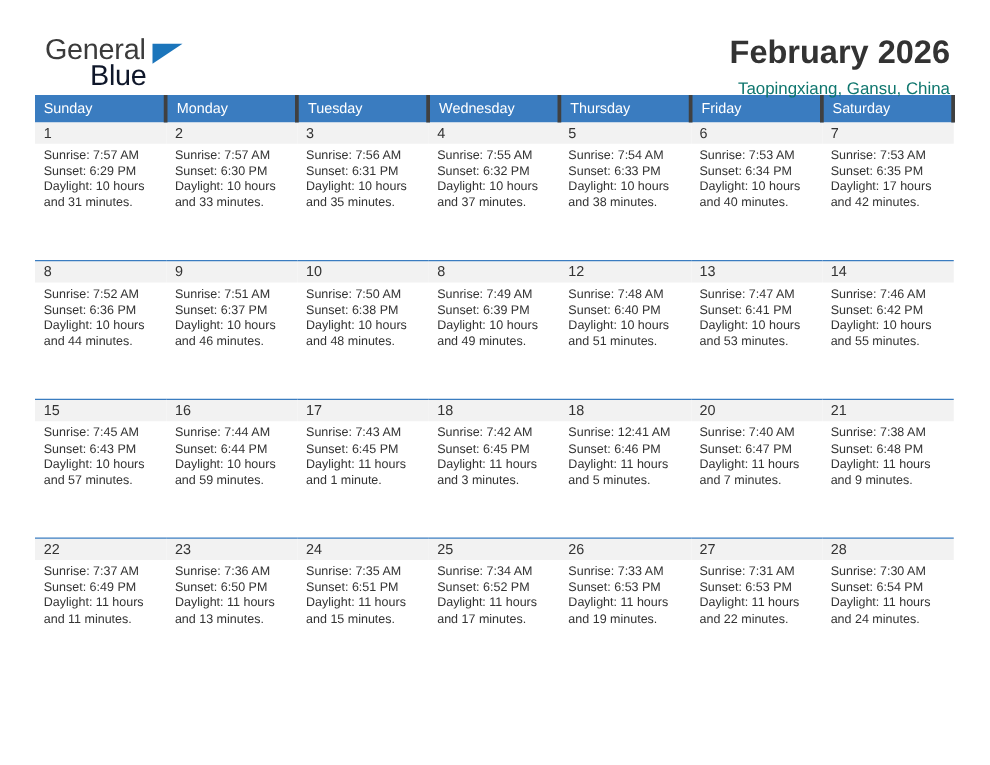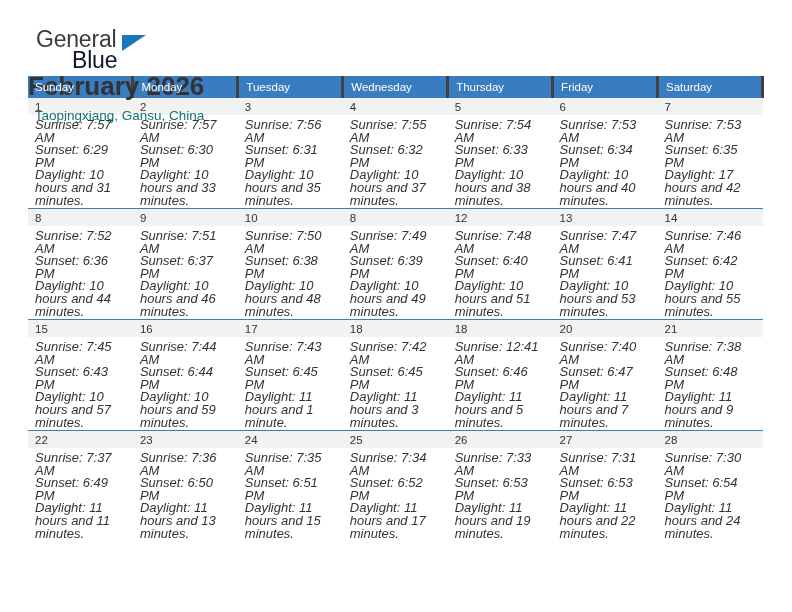--- a/index.html
+++ b/index.html
@@ -23,21 +23,20 @@
   }
 
   
   .header {
     display: flex;
     align-items: flex-start;
     justify-content: space-between;
     height: 76px;
     padding-top: 26px;
     box-sizing: border-box;
-    flex-direction: column;
   }
   .logo {
     position: relative;
     width: 140px;
     height: 52px;
     padding-left: 8px;
     box-sizing: border-box;
   }
   .logo-general {
     font-size: 23px;
@@ -116,24 +115,23 @@
     background: #f2f2f2;
     font-size: 11.5px;
     color: #333333;
     padding: 3px 0 3px 7px;
     height: 17px;
     box-sizing: border-box;
     line-height: 13px;
   }
   .daydetail {
     padding: 4px 6px 0 7px;
-    font-size: 13px;
+    font-size: 10px;
     line-height: 12.6px;
     color: #333333;
-    font-style: italic;
   }
   .daydetail div {
     white-space: normal;
   }
 </style>
 </head>
 <body>
 
 <div class="page">
 

